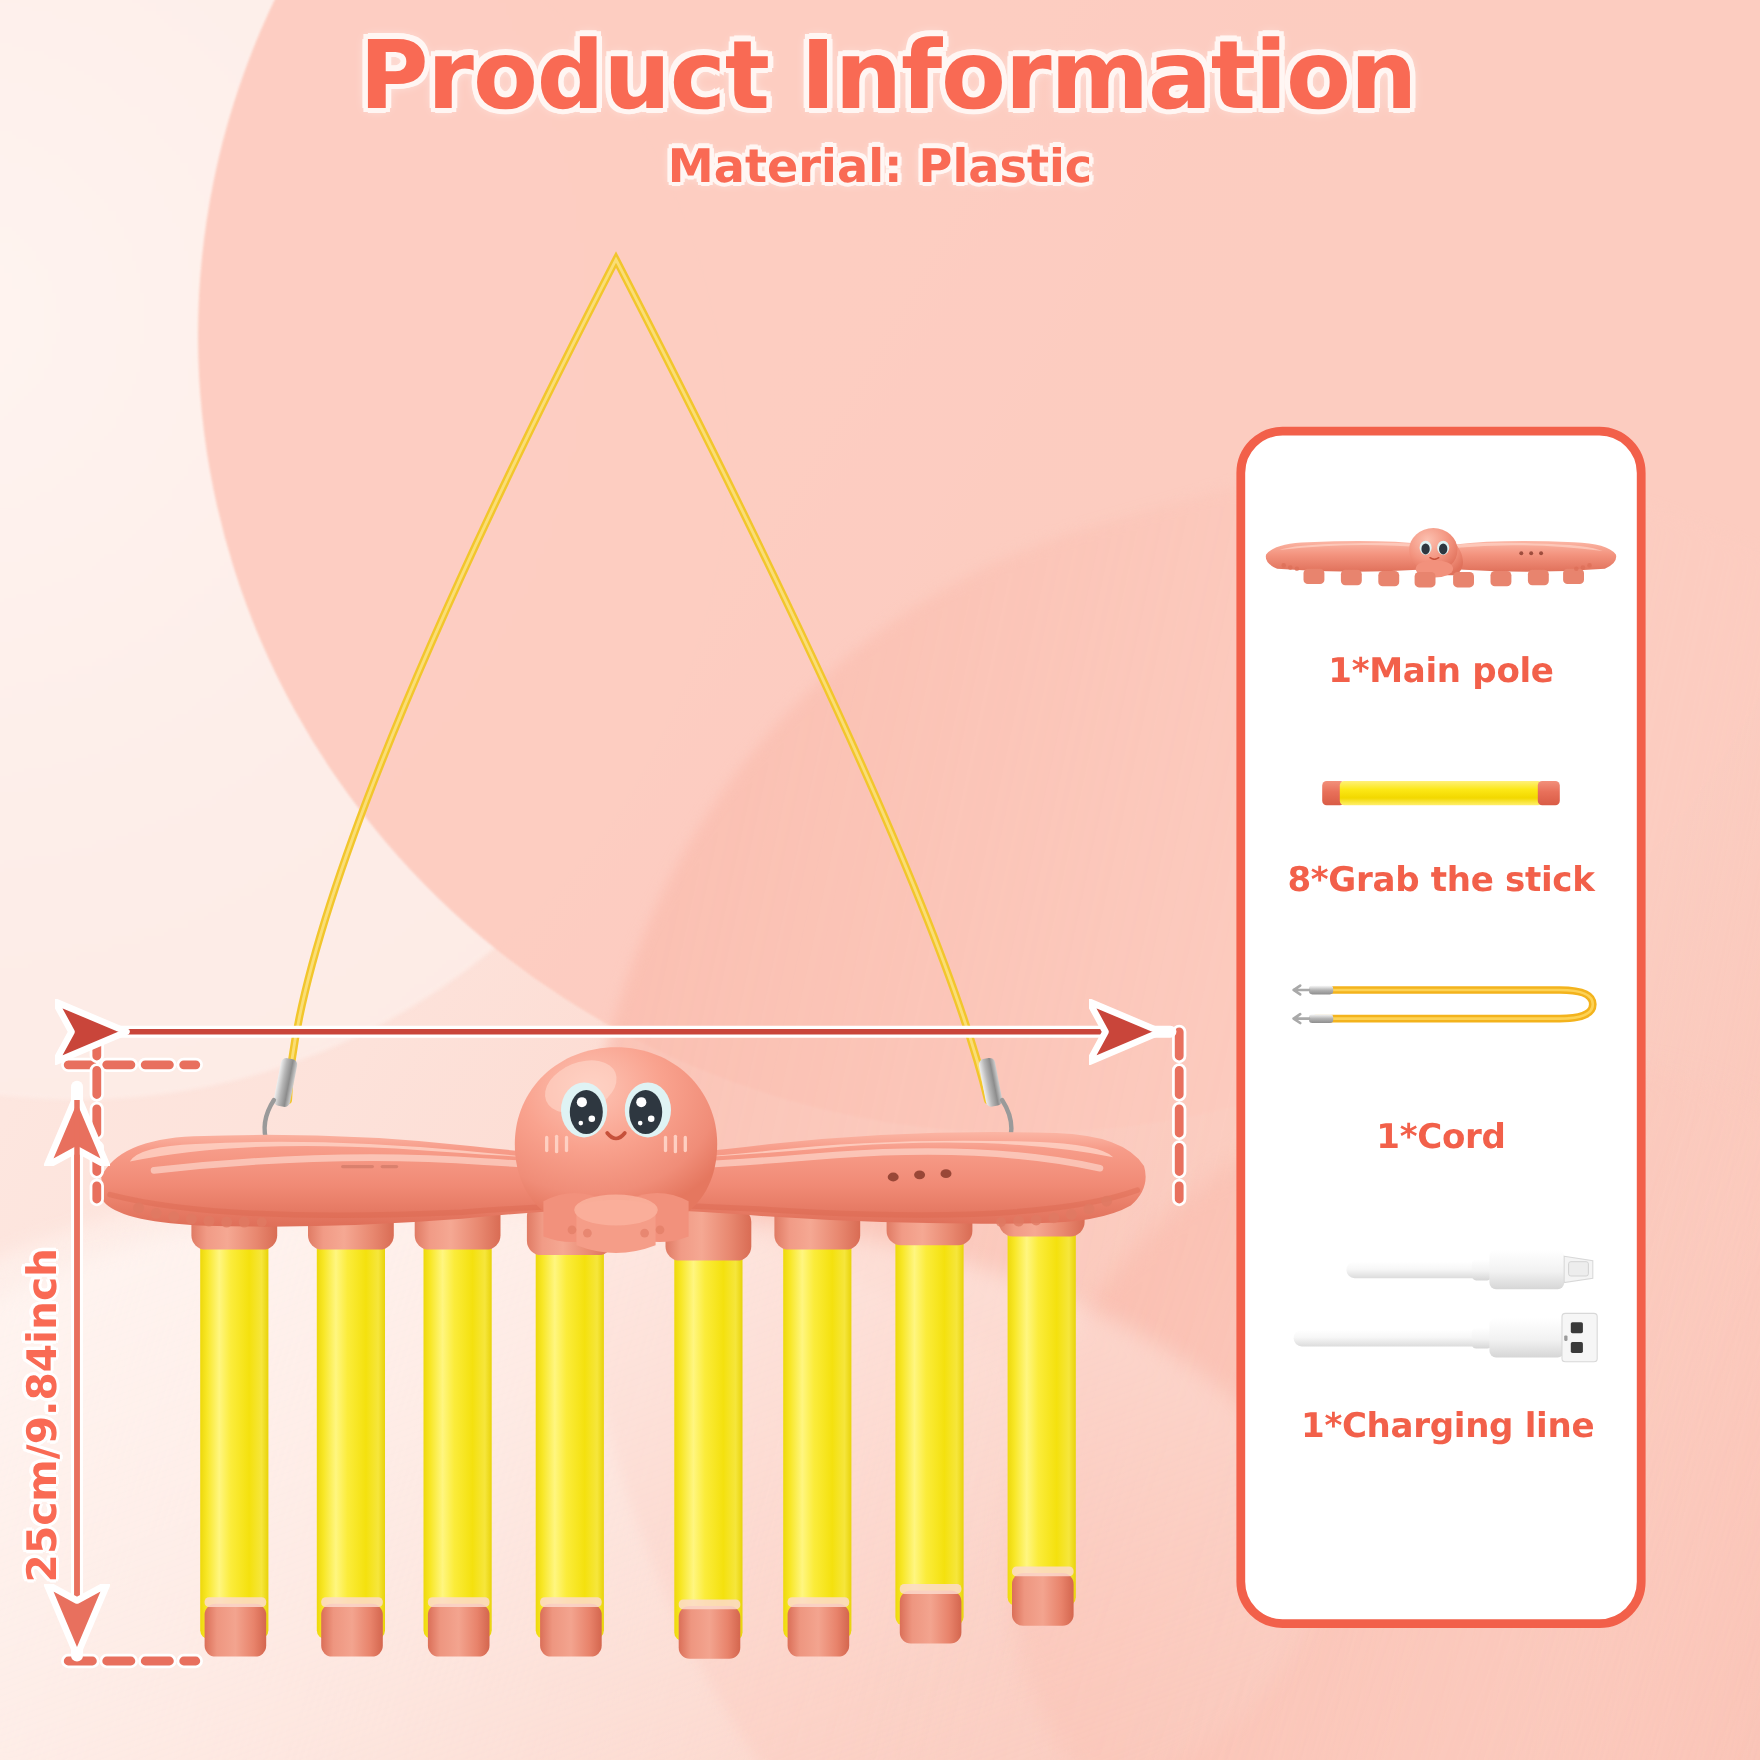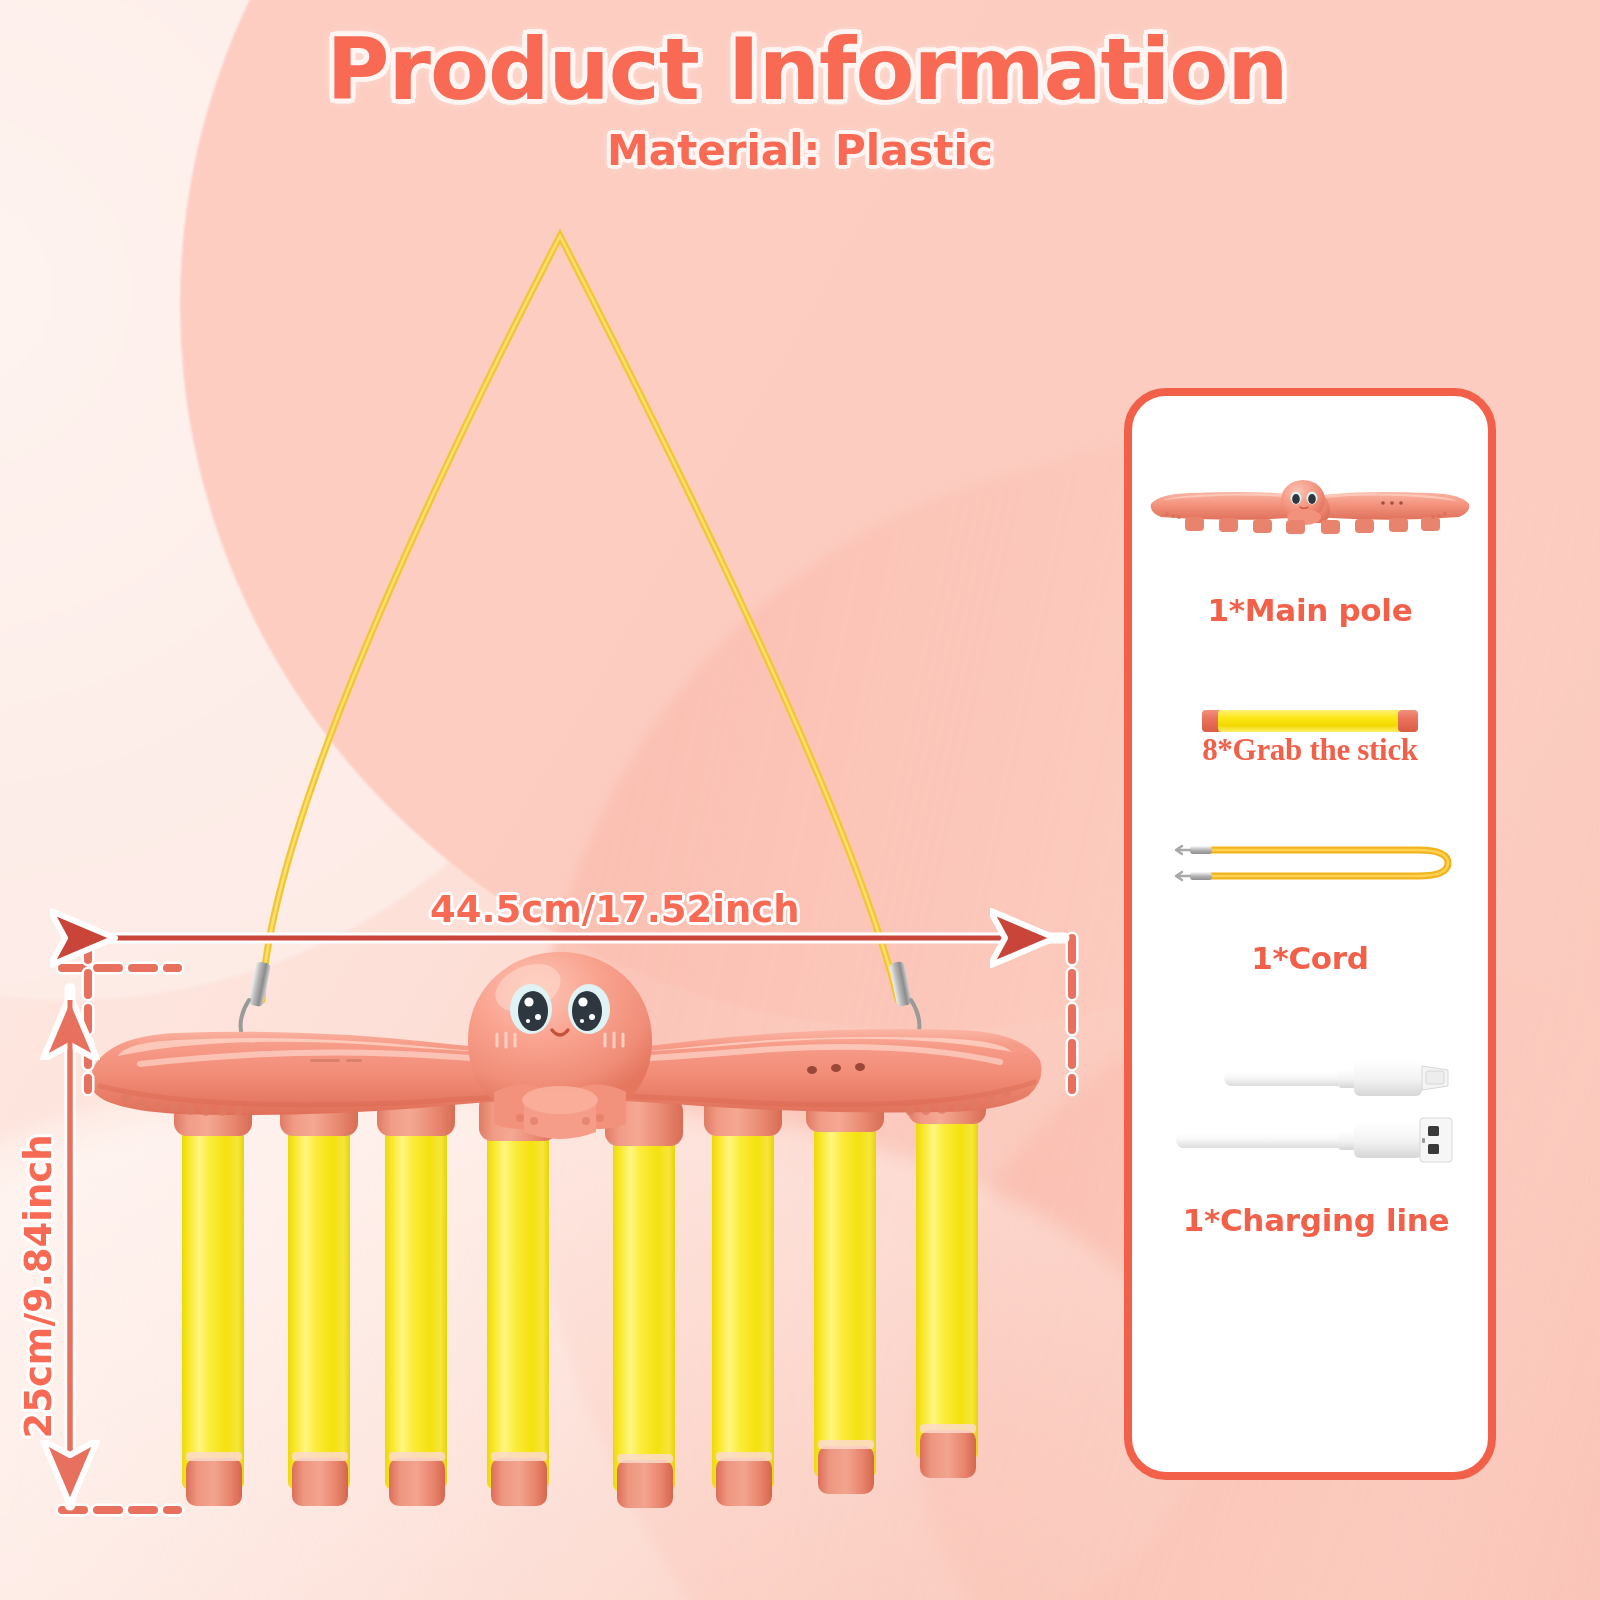--- a/index.html
+++ b/index.html
@@ -375,21 +375,20 @@
       <line x1="110" y1="938" x2="1050" y2="938" stroke="#C9453A" stroke-width="5" marker-end="url(#arrR)" marker-start="url(#arrL)"></line>
     </g>
 
     <g>
       <line x1="70" y1="1505" x2="70" y2="988" stroke="#FFFFFF" stroke-width="11" stroke-linecap="round"></line>
       <line x1="70" y1="1500" x2="70" y2="1000" stroke="#E8705E" stroke-width="5" marker-end="url(#arrU)"></line>
       <line x1="70" y1="1000" x2="70" y2="1500" stroke="#E8705E" stroke-width="5" marker-end="url(#arrU)"></line>
     </g>
   </svg>
 
-  <div class="dim-label-w">44.5cm/17.52inch</div>
   <div class="dim-label-h">25cm/9.84inch</div>
 </div>
 
 <div id="parts-panel">
 
   <div class="part-art" style="margin-top:74px;">
     <svg width="330" height="72" viewBox="0 0 330 72">
       <defs>
         <linearGradient id="mp-bar" x1="0" y1="0" x2="0" y2="1">
           <stop offset="0%" stop-color="#FBB6A5"></stop>
@@ -442,40 +441,40 @@
   </div>
   <div class="part-label" style="margin-top:50px;">1*Main pole</div>
 
   <div class="part-art" style="margin-top:82px;">
     <div class="mini-stick">
       <div class="cap l"></div>
       <div class="tube"></div>
       <div class="cap r"></div>
     </div>
   </div>
-  <div class="part-label" style="font-family:Liberation Serif, serif;">8*Grab the stick</div>
+  <div class="part-label" style="margin-top:50px;">8*Grab the stick</div>
 
   <div class="part-art" style="margin-top:60px;">
     <svg width="300" height="70" viewBox="0 0 300 70">
       <path d="M36,22 L258,22 Q288,22 288,35 Q288,48 258,48 L36,48" fill="none" stroke="#F3B31D" stroke-width="7" stroke-linecap="round"></path>
       <path d="M36,22 L258,22 Q288,22 288,35 Q288,48 258,48 L36,48" fill="none" stroke="#FFD964" stroke-width="2.4" stroke-linecap="round" opacity=".8"></path>
       <rect x="30" y="18" width="22" height="8" rx="3" fill="url(#metalG2)"></rect>
       <rect x="30" y="44" width="22" height="8" rx="3" fill="url(#metalG2)"></rect>
       <path d="M16,22 L30,22 M16,22 L22,18 M16,22 L22,26" stroke="#A9A9A9" stroke-width="2.4" fill="none" stroke-linecap="round"></path>
       <path d="M16,48 L30,48 M16,48 L22,44 M16,48 L22,52" stroke="#A9A9A9" stroke-width="2.4" fill="none" stroke-linecap="round"></path>
       <defs>
         <linearGradient id="metalG2" x1="0" y1="0" x2="0" y2="1">
           <stop offset="0%" stop-color="#FAFAFA"></stop>
             <stop offset="50%" stop-color="#B4B4B4"></stop>
           <stop offset="100%" stop-color="#8E8E8E"></stop>
         </linearGradient>
       </defs>
     </svg>
   </div>
-  <div class="part-label" style="margin-top:42px;">1*Cord</div>
+  <div class="part-label" style="margin-top:68px;">1*Cord</div>
 
   <div class="part-art" style="margin-top:72px;">
     <svg width="300" height="130" viewBox="0 0 300 130">
       <defs>
         <linearGradient id="wire" x1="0" y1="0" x2="0" y2="1">
           <stop offset="0%" stop-color="#FFFFFF"></stop>
             <stop offset="45%" stop-color="#F7F7F7"></stop>
           <stop offset="100%" stop-color="#DCDCDC"></stop>
         </linearGradient>
         <linearGradient id="plug" x1="0" y1="0" x2="0" y2="1">

